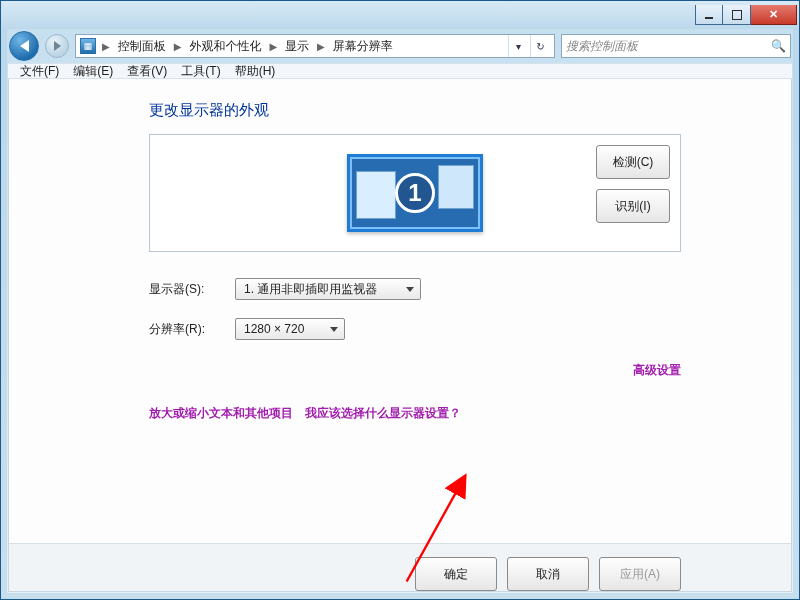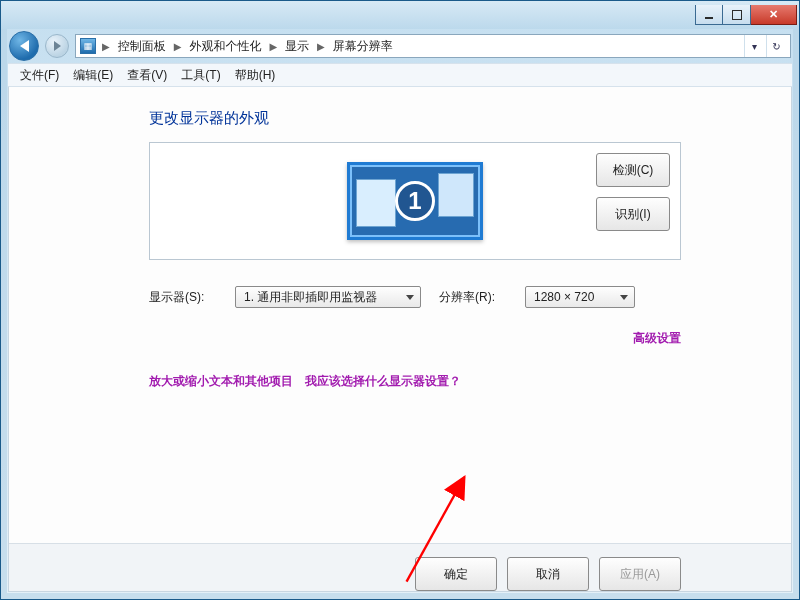--- a/index.html
+++ b/index.html
@@ -92,21 +92,21 @@
   }
   .searchbox {
     width:230px; height:24px;
     background:#fff; border:1px solid #8aa7bd;
     display:flex;align-items:center;padding:0 4px;
     color:#888;font-style:italic;
   }
   .searchbox .mag { margin-left:auto; color:#2a6fa8; font-style:normal; }
   
   .menubar {
-    height:24px; background:#f3f7fb;
+    height:16px; background:#f3f7fb;
     border-top:1px solid #d6e2ec; border-bottom:1px solid #d6e2ec;
     display:flex; align-items:center; gap:14px; padding:0 12px;
     font-size:12px; color:#222;
     margin: 0 7px;
   }
   
   .content-wrap {
     flex:1; background:#fdfdfd; margin:0 7px 7px 7px;
     border:1px solid #c8d6e1;
     border-top:none;
@@ -157,21 +157,21 @@
   .monitor-thumb .mw1 { left:6px; top:14px; width:40px; height:48px; }
   .monitor-thumb .mw2 { right:6px; top:8px; width:36px; height:44px; background:#cfe7fb; }
   .monitor-num {
     width:40px;height:40px;border-radius:50%;
     border:3px solid #fff;
     background:rgba(30,70,120,0.55);
     color:#fff; font-size:24px; font-weight:bold;
     display:flex;align-items:center;justify-content:center;
     z-index:2;
   }
-  .form-rows { margin-top:26px; display:flex; flex-direction:row; gap:18px; }
+  .form-rows { margin-top:26px; display:flex; flex-direction:column; gap:18px; }
   .form-row { display:flex; align-items:center; gap:16px; font-size:12px; color:#222;}
   .form-label { width:70px; }
   .w7-select {
     height:22px; border:1px solid #8a8a8a; border-radius:2px;
     background:linear-gradient(#fefefe,#e9e9e9);
     display:flex;align-items:center;padding:0 18px 0 8px;
     font-size:12px;position:relative;
   }
   .w7-select::after {
     content:""; position:absolute; right:6px; top:50%; margin-top:-2px;
@@ -224,20 +224,24 @@
       <span class="crumb-sep">▶</span>
       <span class="crumb">显示</span>
       <span class="crumb-sep">▶</span>
       <span class="crumb">屏幕分辨率</span>
       <span class="addr-tail">
         <span class="drop">▾</span>
         <span class="refresh">↻</span>
       </span>
     </div>
 
+    <div class="searchbox">
+      <span>搜索控制面板</span>
+      <span class="mag">🔍</span>
+    </div>
   </div>
 
   <div class="menubar">
     <span>文件(F)</span>
     <span>编辑(E)</span>
     <span>查看(V)</span>
     <span>工具(T)</span>
     <span>帮助(H)</span>
   </div>
 

